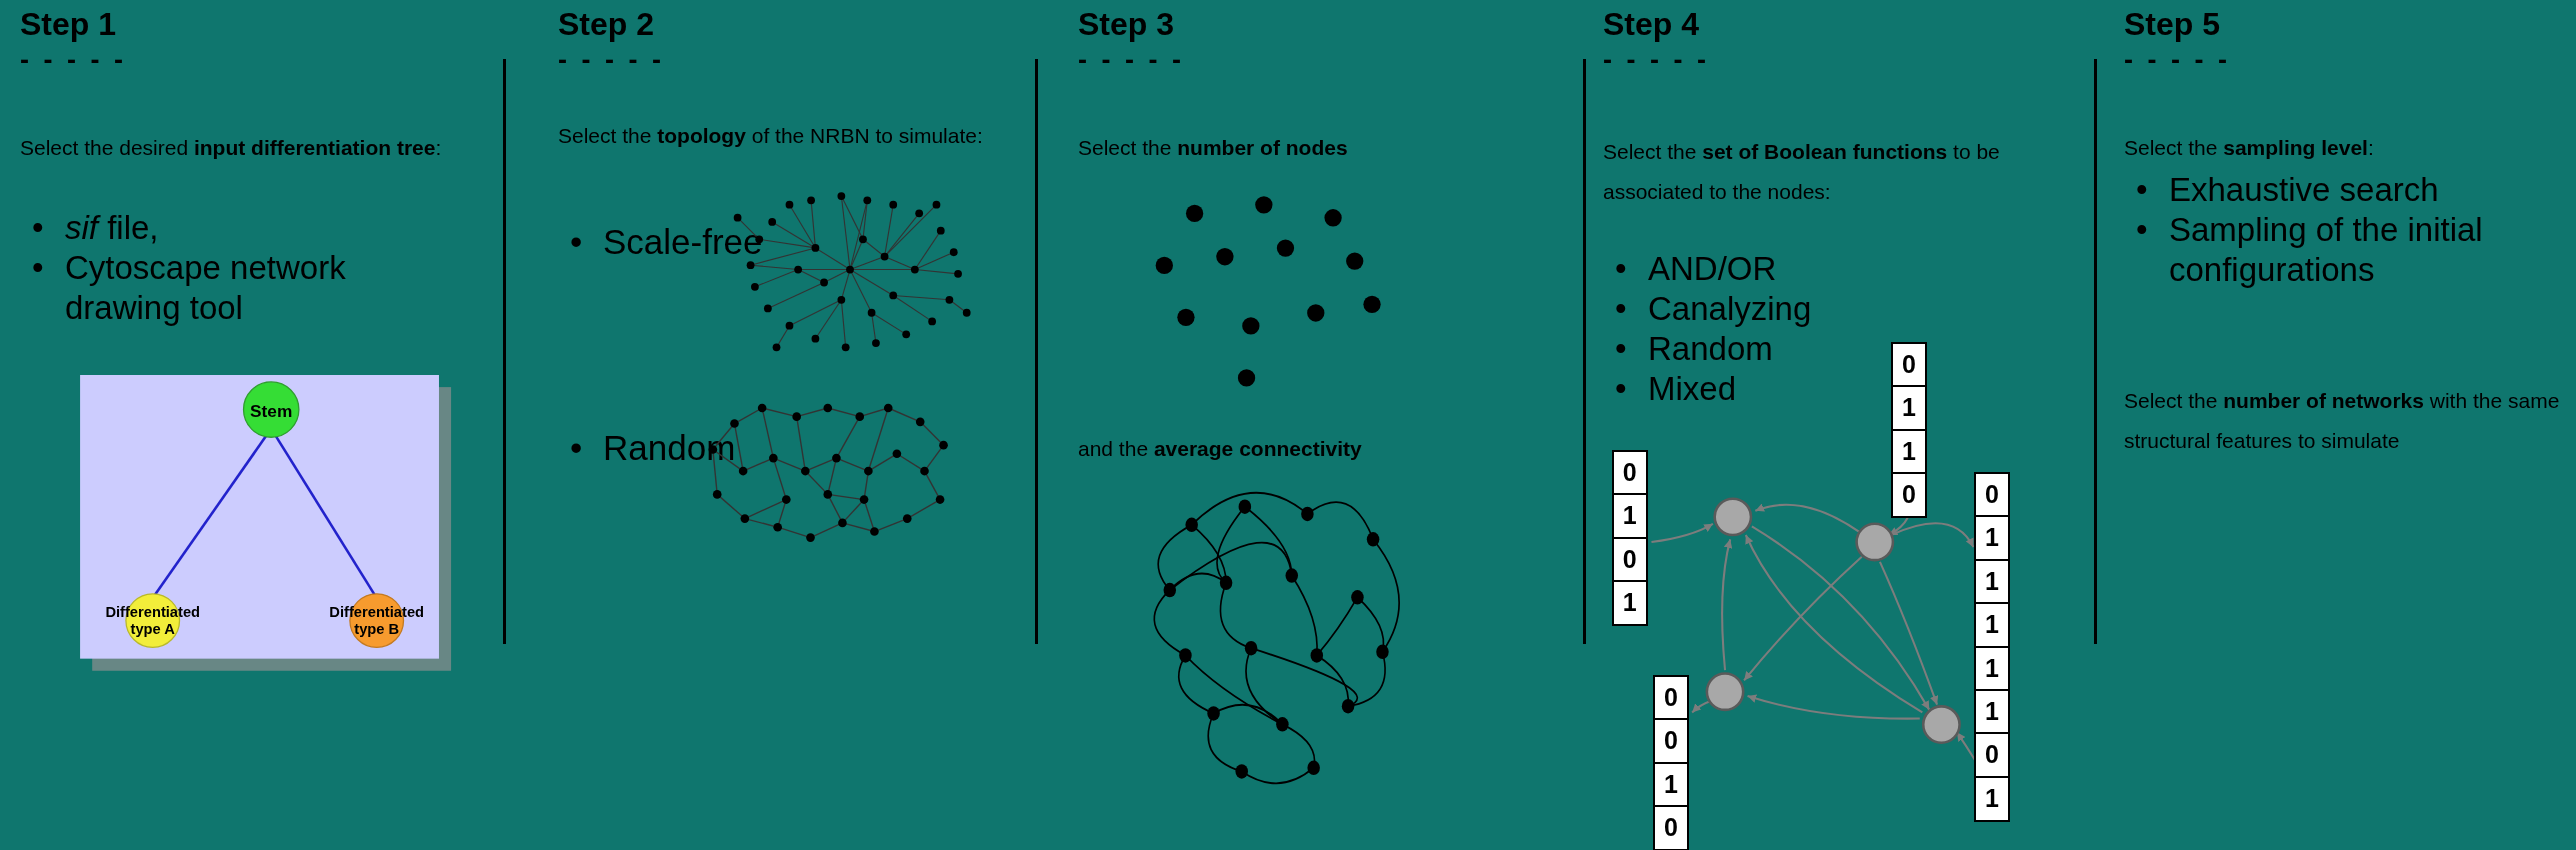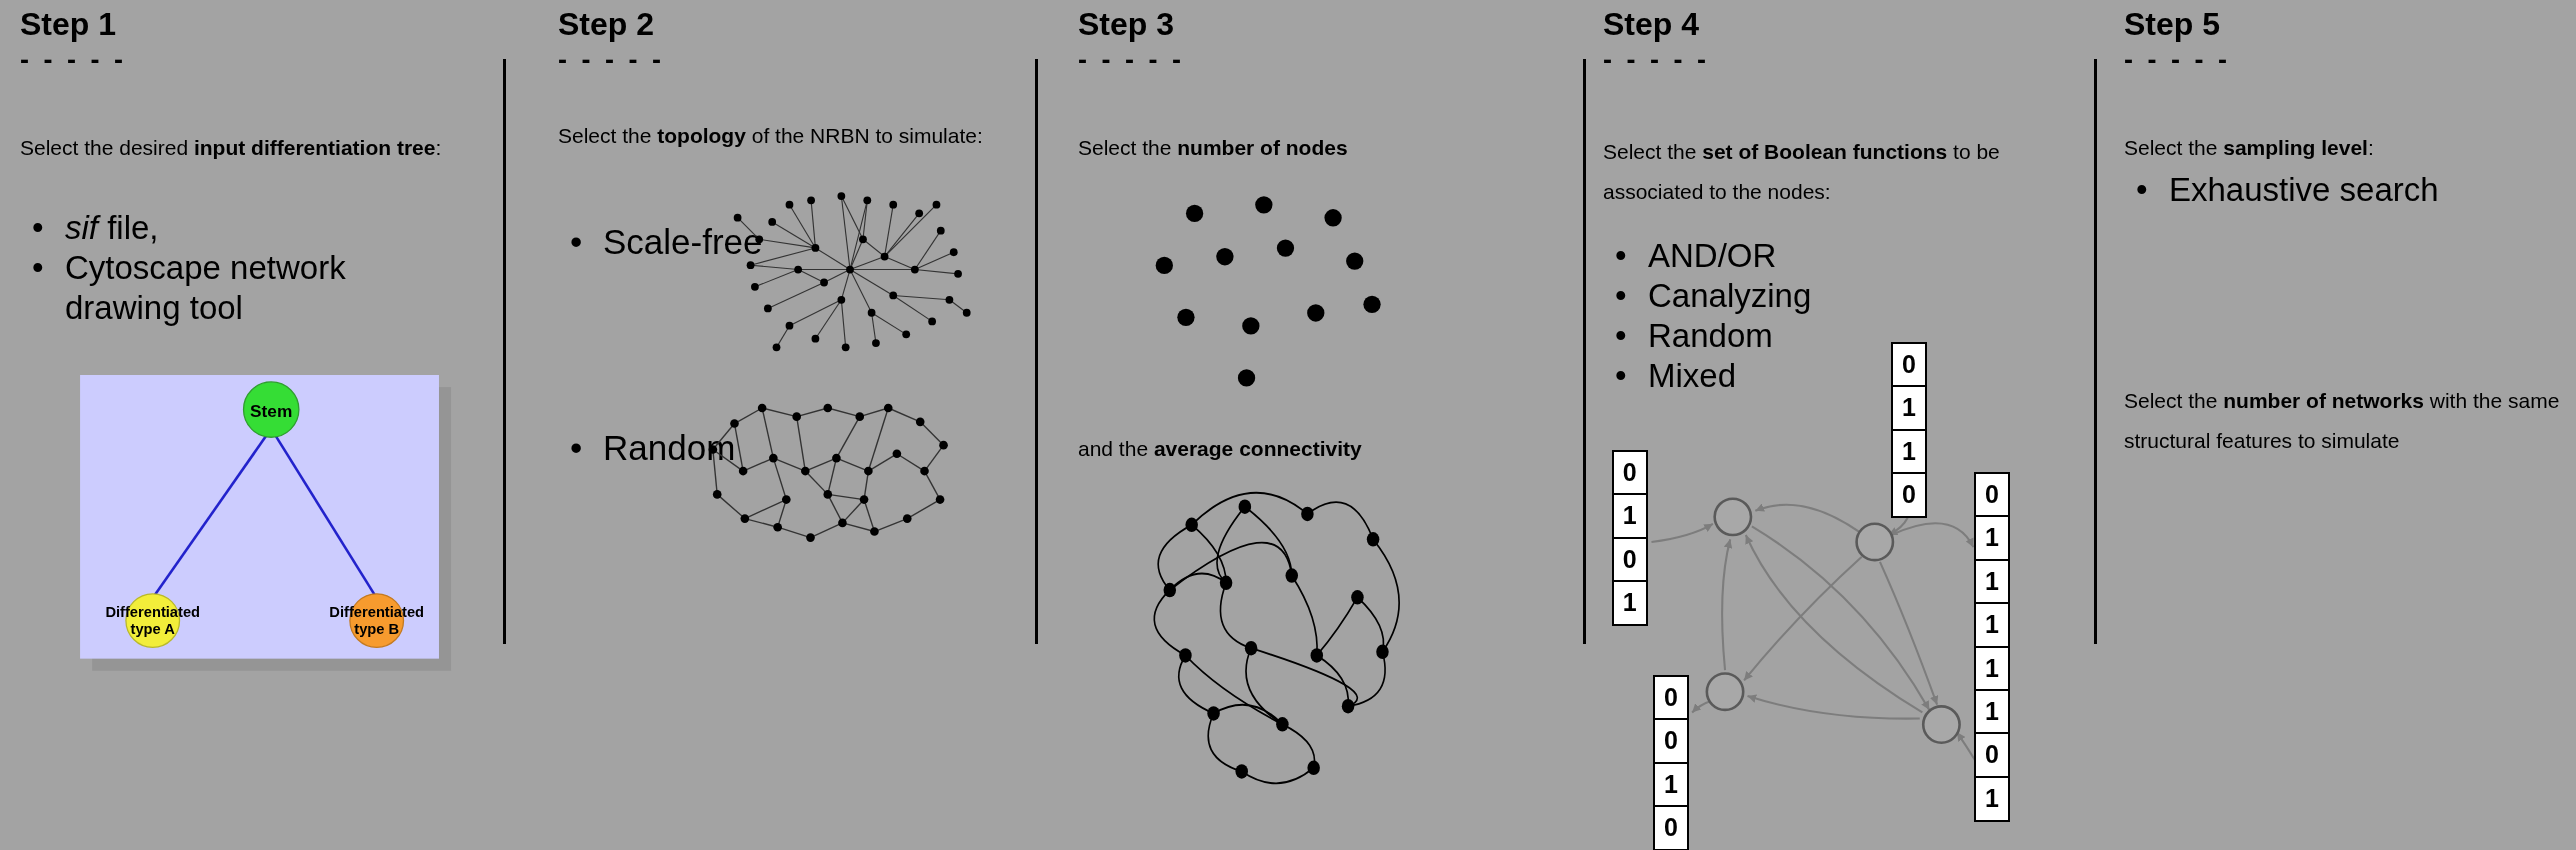--- a/index.html
+++ b/index.html
@@ -1,18 +1,18 @@
 <!DOCTYPE html>
 <html style="font-size:14px"><head>
 <meta charset="utf-8">
 <style>
   *{margin:0;padding:0;box-sizing:border-box}
   html,body{background:#fff}
   body{font-family:"Liberation Sans",sans-serif;color:#000}
-  #page{position:relative;width:2576px;height:851px;background:#a3a3a3;overflow:hidden}
+  #page{position:relative;width:2576px;height:851px;background:#0f766e;overflow:hidden}
   .col{position:absolute;top:0;height:100%}
   .step-header{position:absolute;top:7px;left:0;font-size:32px;font-weight:bold;line-height:1.1}
   .dashes{position:absolute;top:45px;left:0;font-size:27px;font-weight:bold;letter-spacing:3.5px;white-space:nowrap}
   .divider{position:absolute;top:59px;height:585px;width:2.6px;background:#000}
   .lead{position:absolute;left:0;font-size:21px;line-height:40px}
   .blist{position:absolute;left:0;list-style:none;font-size:33px;line-height:40px}
   .blist li{position:relative;padding-left:45px}
   .blist li::before{content:"\2022";position:absolute;left:12px}
   .bullet-solo{position:absolute;left:0;font-size:35px;line-height:40px;padding-left:45px}
   .bullet-solo::before{content:"\2022";position:absolute;left:12px}
@@ -275,21 +275,21 @@
         <circle cx="300" cy="405" r="10" fill="#000"></circle>
       </svg>
   </section>
 
   <div class="divider" style="left:1583px"></div>
 
   <section class="col" style="left:1603px;width:480px">
     <h2 class="step-header">Step 4</h2>
     <div class="dashes">- - - - -</div>
     <p class="lead" style="top:132px;width:476px"><span>Select the </span><b>set of Boolean functions</b><span> to be associated to the nodes:</span></p>
-    <ul class="blist" style="top:236px;width:286px">
+    <ul class="blist" style="top:249px;width:286px">
       <li><span>AND/OR</span></li>
       <li><span>Canalyzing</span></li>
       <li><span>Random</span></li>
       <li><span>Mixed</span></li>
     </ul>
     <svg id="net-boolean" class="netsvg" style="left:0;top:329px" width="489" height="522" viewBox="0 0 565 603">
       <defs>
         <marker id="arrowhead" markerWidth="12" markerHeight="10" refX="10" refY="5" orient="auto" markerUnits="userSpaceOnUse">
           <path d="M0,0 L10,5 L0,10 z" fill="#7d7d7d"></path>
         </marker>
@@ -342,18 +342,19 @@
   </section>
 
   <div class="divider" style="left:2094px"></div>
 
   <section class="col" style="left:2124px;width:437px">
     <h2 class="step-header">Step 5</h2>
     <div class="dashes">- - - - -</div>
     <p class="lead" style="top:128px;width:437px"><span>Select the </span><b>sampling level</b><span>:</span></p>
     <ul class="blist" style="top:170px;width:437px">
       <li><span>Exhaustive search</span></li>
+      <li style="width:415px"><span>Sampling of the initial configurations</span></li>
     </ul>
     <p class="lead" style="top:381px;width:437px"><span>Select the </span><b>number of networks</b><span> with the same structural features to simulate</span></p>
   </section>
 
 </div>
 
 
 </body></html>

